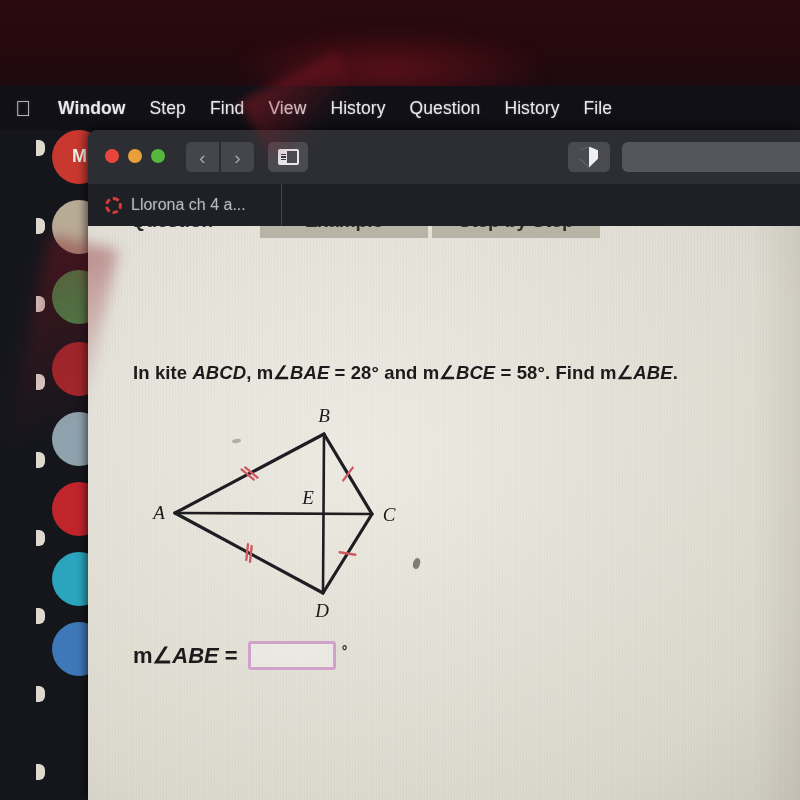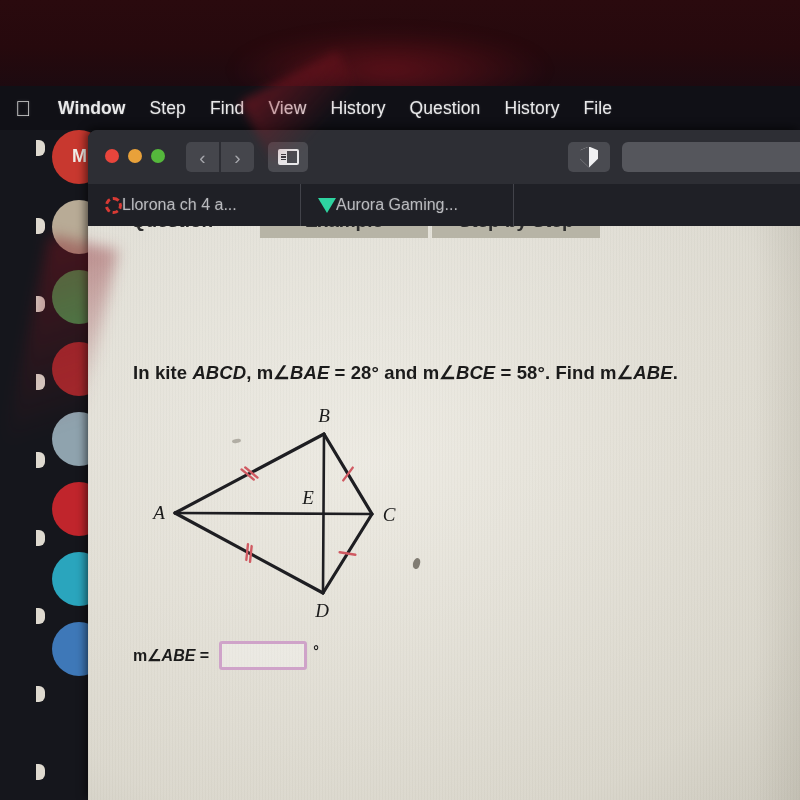--- a/index.html
+++ b/index.html
@@ -195,23 +195,24 @@
   
   .tabstrip {
     position: relative;
     height: 42px;
     background: #1f2026;
     display: flex;
     align-items: stretch;
   }
   .tab {
     flex: 0 0 auto;
-    width: 213px;
+    width: 194px;
     display: flex;
     align-items: center;
+    gap: 9px;
     padding-left: 17px;
     box-sizing: border-box;
     border-right: 1px solid #42434a;
   }
   .tab-label {
     color: #b9babe;
     font-size: 16px;
     white-space: nowrap;
     overflow: hidden;
     text-overflow: ellipsis;
@@ -286,21 +287,21 @@
   }
 
   .answer-row {
     position: absolute;
     left: 45px; top: 415px;
     display: flex;
     align-items: center;
     gap: 4px;
   }
   .answer-label {
-    font-size: 16px;
+    font-size: 22px;
     font-weight: bold;
     color: #1b1b1b;
   }
   .answer-label .it { font-style: italic; }
   .answer-box {
     width: 88px; height: 29px;
     border: 3px solid #cfa3c9;
     border-radius: 3px;
     background: rgba(255,255,255,0.30);
     box-sizing: border-box;
@@ -415,24 +416,20 @@
       <div class="tb-btn shield">
         <span class="shield-glyph"></span>
       </div>
       <div class="urlbar"></div>
     </div>
 
     <div class="tabstrip" id="tabstrip">
         <div class="tab">
           <span class="fav-ring" style="border-color: rgb(216, 58, 52);"></span>
           <span class="tab-label">Llorona ch 4 a...</span>
-        </div>
-        <div class="tab">
-          <span class="fav-tri" style="border-top-color: rgb(46, 211, 160);"></span>
-          <span class="tab-label">Aurora Gaming...</span>
         </div>
       </div>
 
     <div class="page">
       <div class="vignette"></div>
 
       <div class="wtabs" id="wtabs">
           <div class="wtab t0">Question</div>
           <div class="wtab t1">Example</div>
           <div class="wtab t2">Step by Step</div>

